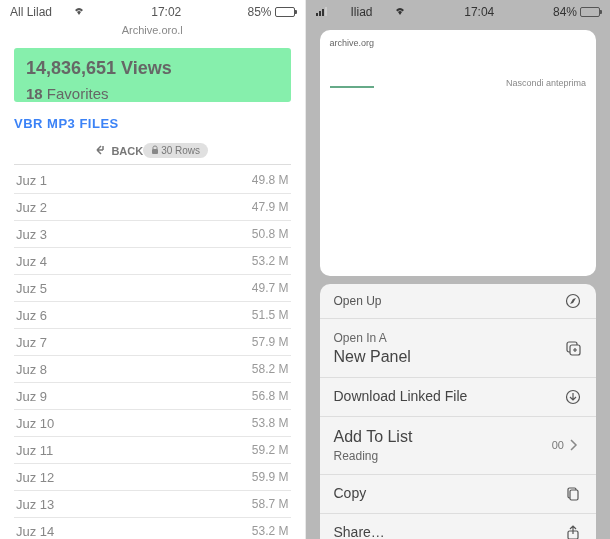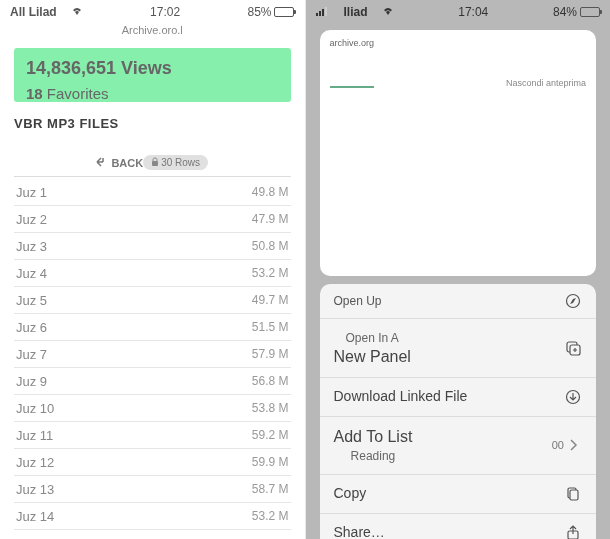--- a/index.html
+++ b/index.html
@@ -22,21 +22,21 @@
     
     .status-bar {
       display: flex;
       align-items: center;
       justify-content: space-between;
       padding: 4px 10px 2px;
       font-size: 12px;
       color: #555;
       height: 22px;
     }
-    .status-left { display: flex; align-items: center; gap: 14px; font-weight: 700; }
+    .status-left { display: flex; align-items: center; gap: 21px; font-weight: 400; }
     .status-center { font-weight: 500; }
     .status-right { display: flex; align-items: center; gap: 3px; font-weight: 500; }
     .battery-icon {
       width: 20px; height: 10px;
       border: 1px solid #555;
       border-radius: 2px;
       position: relative;
       display: inline-block;
     }
     .battery-icon::after {
@@ -79,23 +79,23 @@
       font-size: 15px;
       color: #666;
     }
     .stats-favs .num { font-weight: 700; }
 
     
     .files-section { margin: 14px 14px 0; }
     .files-header {
       font-size: 13px;
       font-weight: 700;
-      color: #404040;
+      color: #3b82f6;
       letter-spacing: 0.5px;
-      margin-bottom: 24px;
+      margin-bottom: 12px;
     }
     .files-controls {
       display: flex;
       justify-content: center;
       align-items: center;
       padding-bottom: 6px;
       border-bottom: 1px solid #ddd;
       margin-bottom: 2px;
     }
     .back-btn {
@@ -157,21 +157,21 @@
       justify-content: space-between;
       align-items: center;
       padding: 10px 14px;
       border-bottom: 1px solid #ddd;
       font-size: 14px;
       color: #444;
       cursor: pointer;
     }
     .menu-item:last-child { border-bottom: none; }
     .menu-item.small { font-size: 12px; padding: 8px 14px; color: #555; }
-    .menu-label { line-height: 1.25; text-align: center; }
+    .menu-label { line-height: 1.25; }
     .menu-label .sub { font-size: 12px; color: #666; }
     .menu-label .big { font-size: 16px; }
     .menu-icon {
       width: 18px; height: 18px;
       display: flex;
       align-items: center;
       justify-content: center;
       color: #555;
     }
     .menu-icon svg { width: 16px; height: 16px; }
@@ -256,20 +256,24 @@
         </div>
         <div class="file-row">
           <span class="file-name">Juz 6</span>
           <span class="file-size">51.5 M</span>
         </div>
         <div class="file-row">
           <span class="file-name">Juz 7</span>
           <span class="file-size">57.9 M</span>
         </div>
         <div class="file-row">
+          <span class="file-name">Juz 8</span>
+          <span class="file-size">58.2 M</span>
+        </div>
+        <div class="file-row">
           <span class="file-name">Juz 9</span>
           <span class="file-size">56.8 M</span>
         </div>
         <div class="file-row">
           <span class="file-name">Juz 10</span>
           <span class="file-size">53.8 M</span>
         </div>
         <div class="file-row">
           <span class="file-name">Juz 11</span>
           <span class="file-size">59.2 M</span>

